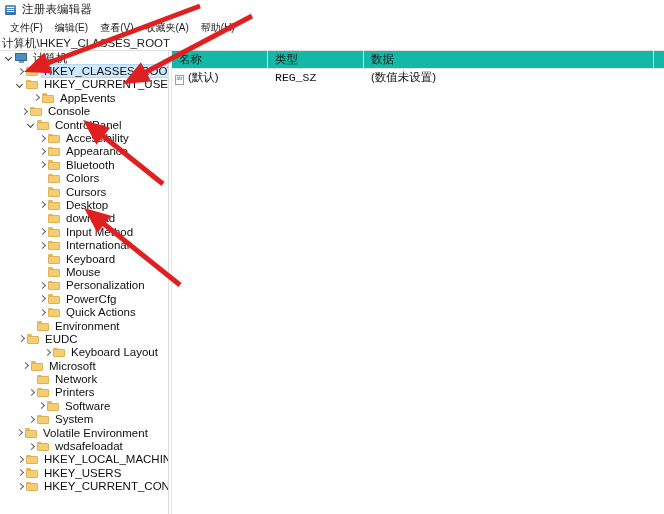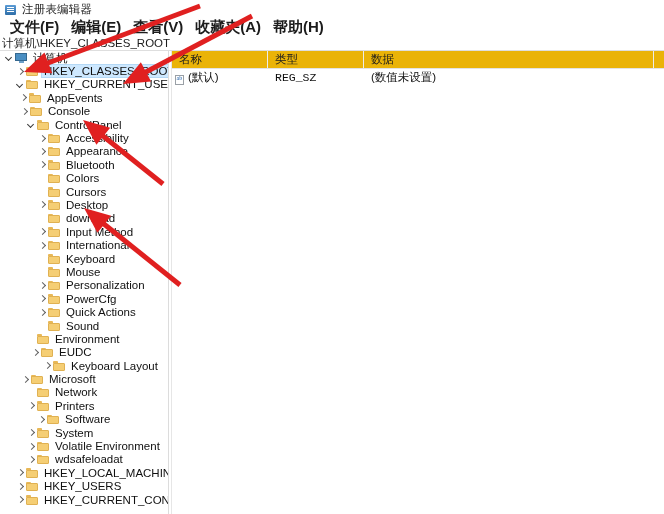--- a/index.html
+++ b/index.html
@@ -58,26 +58,25 @@
   
   .menubar {
     height: 17px;
     display: flex;
     align-items: center;
     padding-left: 4px;
     background: #ffffff;
     box-sizing: border-box;
   }
   .menu-item {
-    font-size: 15px;
+    font-size: 10px;
     color: #1c1c1c;
     padding: 0 6px;
     white-space: nowrap;
     cursor: default;
-    font-weight: bold;
   }
 
   
   .addressbar {
     height: 15px;
     display: flex;
     align-items: center;
     padding-left: 2px;
     background: #ffffff;
     font-size: 11.5px;
@@ -215,21 +214,21 @@
     height: 100%;
     background: #ffffff;
     position: relative;
     overflow: hidden;
   }
   .list-header {
     height: 18px;
     display: flex;
     align-items: center;
     border-bottom: 1px solid #e3e3e3;
-    background: #eab308;
+    background: #14b8a6;
     box-sizing: border-box;
   }
   .list-header .col {
     font-size: 11.5px;
     color: #1c1c1c;
     padding-left: 7px;
     box-sizing: border-box;
     height: 100%;
     display: flex;
     align-items: center;
@@ -331,21 +330,21 @@
         <span class="row-label">HKEY_CLASSES_ROOT</span>
       </div>
       <div class="tree-row" style="padding-left: 15px;">
         <span class="twisty expanded"></span>
         <span class="folder-icon">
           <span class="tab"></span>
           <span class="body"></span>
         </span>
         <span class="row-label">HKEY_CURRENT_USER</span>
       </div>
-      <div class="tree-row" style="padding-left: 18px;">
+      <div class="tree-row" style="padding-left: 31px;">
         <span class="twisty collapsed"></span>
         <span class="folder-icon">
           <span class="tab"></span>
           <span class="body"></span>
         </span>
         <span class="row-label">AppEvents</span>
       </div>
       <div class="tree-row" style="padding-left: 19px;">
         <span class="twisty collapsed"></span>
         <span class="folder-icon">
@@ -467,37 +466,29 @@
         <span class="row-label">PowerCfg</span>
       </div>
       <div class="tree-row" style="padding-left: 37px;">
         <span class="twisty collapsed"></span>
         <span class="folder-icon">
           <span class="tab"></span>
           <span class="body"></span>
         </span>
         <span class="row-label">Quick Actions</span>
       </div>
-      <div class="tree-row" style="padding-left: 37px;">
-        <span class="twisty "></span>
-        <span class="folder-icon">
-          <span class="tab"></span>
-          <span class="body"></span>
-        </span>
-        <span class="row-label">Sound</span>
-      </div>
       <div class="tree-row" style="padding-left: 26px;">
         <span class="twisty "></span>
         <span class="folder-icon">
           <span class="tab"></span>
           <span class="body"></span>
         </span>
         <span class="row-label">Environment</span>
       </div>
-      <div class="tree-row" style="padding-left: 30px; text-align: right;">
+      <div class="tree-row" style="padding-left: 16px; text-align: right;">
         <span class="twisty collapsed"></span>
         <span class="folder-icon">
           <span class="tab"></span>
           <span class="body"></span>
         </span>
         <span class="row-label">EUDC</span>
       </div>
       <div class="tree-row" style="padding-left: 42px;">
         <span class="twisty collapsed"></span>
         <span class="folder-icon">
@@ -539,21 +530,21 @@
         <span class="row-label">Software</span>
       </div>
       <div class="tree-row" style="padding-left: 26px;">
         <span class="twisty collapsed"></span>
         <span class="folder-icon">
           <span class="tab"></span>
           <span class="body"></span>
         </span>
         <span class="row-label">System</span>
       </div>
-      <div class="tree-row" style="padding-left: 26px;">
+      <div class="tree-row" style="padding-left: 14px;">
         <span class="twisty collapsed"></span>
         <span class="folder-icon">
           <span class="tab"></span>
           <span class="body"></span>
         </span>
         <span class="row-label">Volatile Environment</span>
       </div>
       <div class="tree-row" style="padding-left: 26px;">
         <span class="twisty collapsed"></span>
         <span class="folder-icon">

